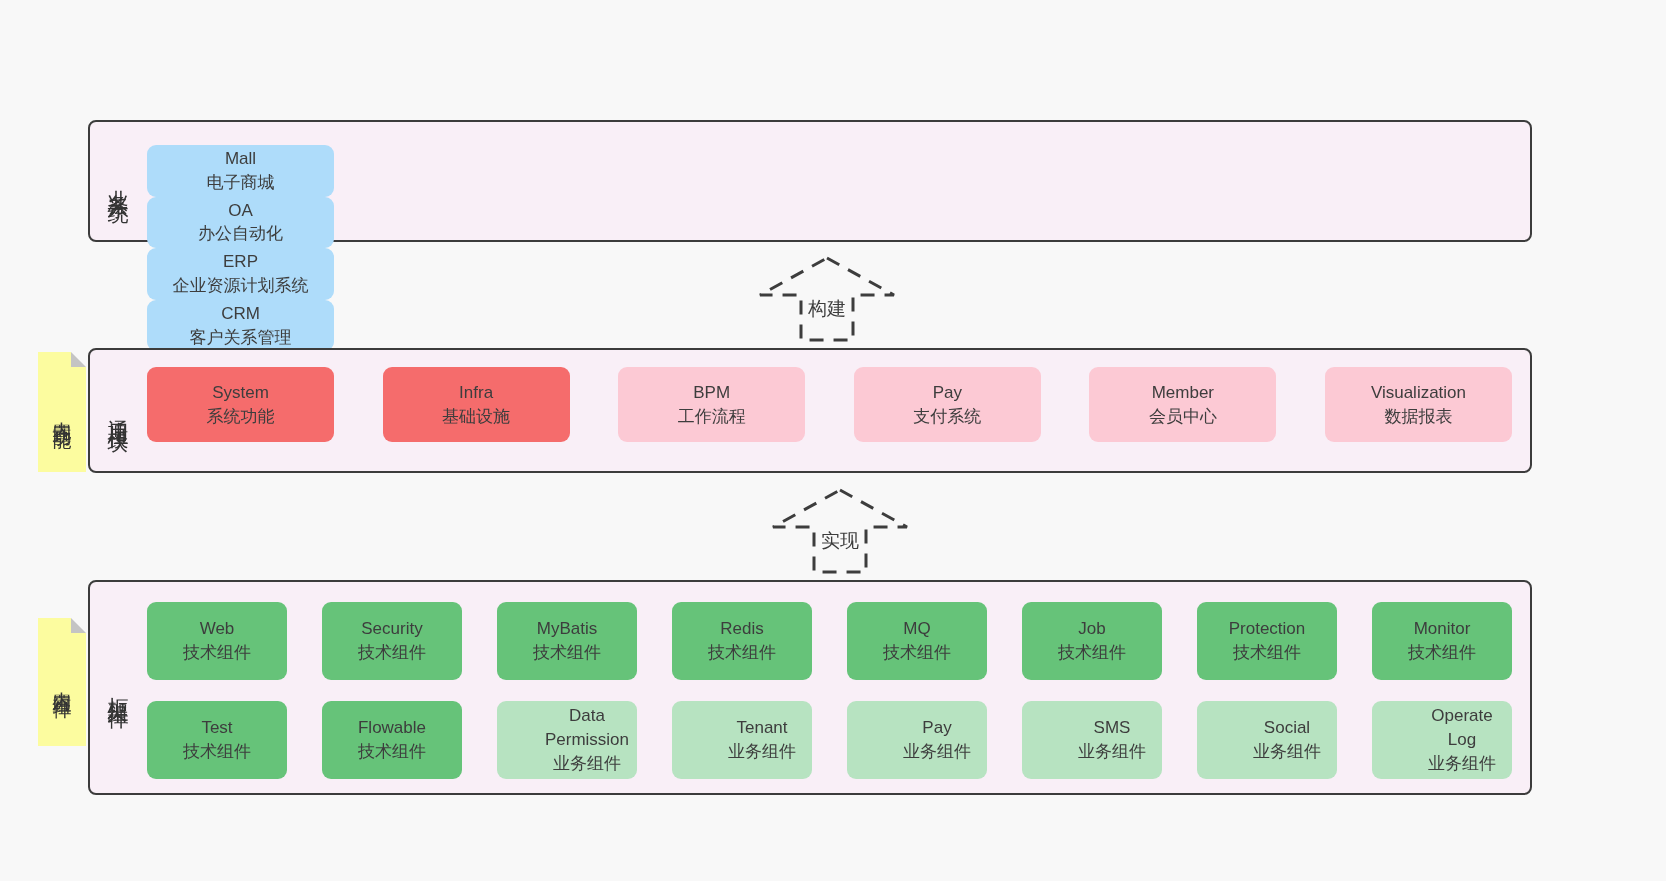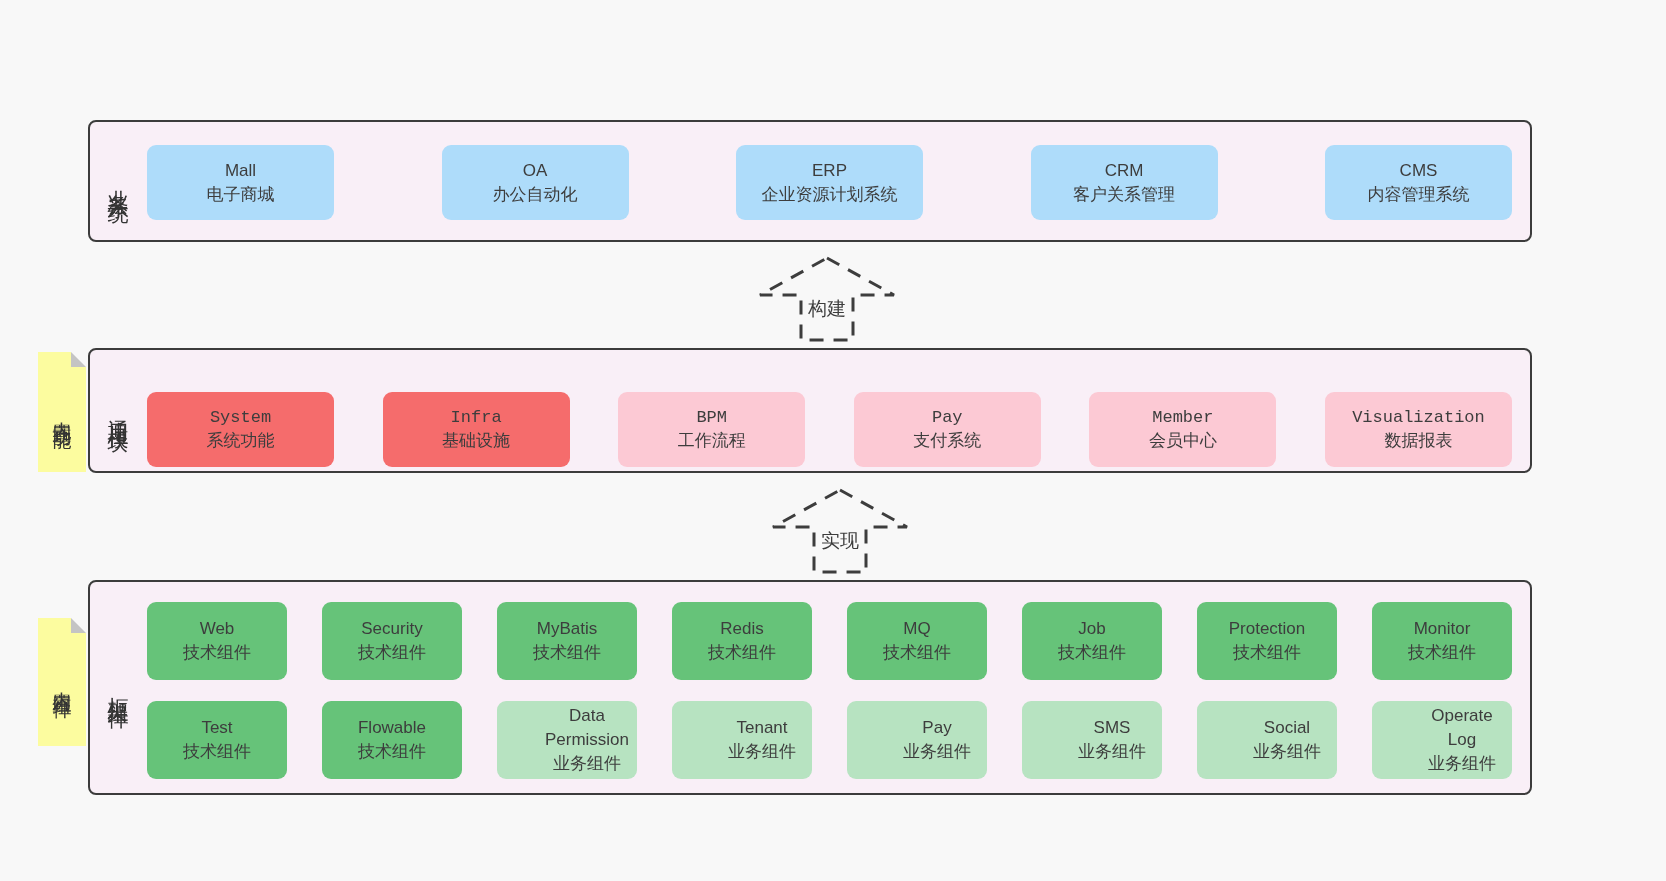--- a/index.html
+++ b/index.html
@@ -19,22 +19,22 @@
 
   .layer-label{
     position:absolute;left:14px;top:50%;transform:translateY(-50%);
     writing-mode:vertical-lr;text-orientation:upright;
     font-size:21px;letter-spacing:4px;color:#333;white-space:nowrap;
   }
   .box-row{
     position:absolute;left:57px;right:18px;
     display:flex;justify-content:space-between;
   }
-  #layer-business .box-row{top:23px;height:75px;}
-  #layer-modules .box-row{top:42px;height:75px;font-family:Liberation Mono, monospace;}
+  #layer-business .box-row{top:23px;height:75px;flex-direction:column;}
+  #layer-modules .box-row{top:17px;height:75px;}
   #layer-components .row1{top:20px;height:78px;}
   #layer-components .row2{top:119px;height:78px;}
 
   .box{
     border-radius:9px;box-sizing:border-box;
     display:flex;flex-direction:column;justify-content:center;align-items:center;
     text-align:center;font-size:17px;line-height:1.4;padding:2px 4px;
   }
   .w187{width:187px;}
   .w140{width:140px;}

